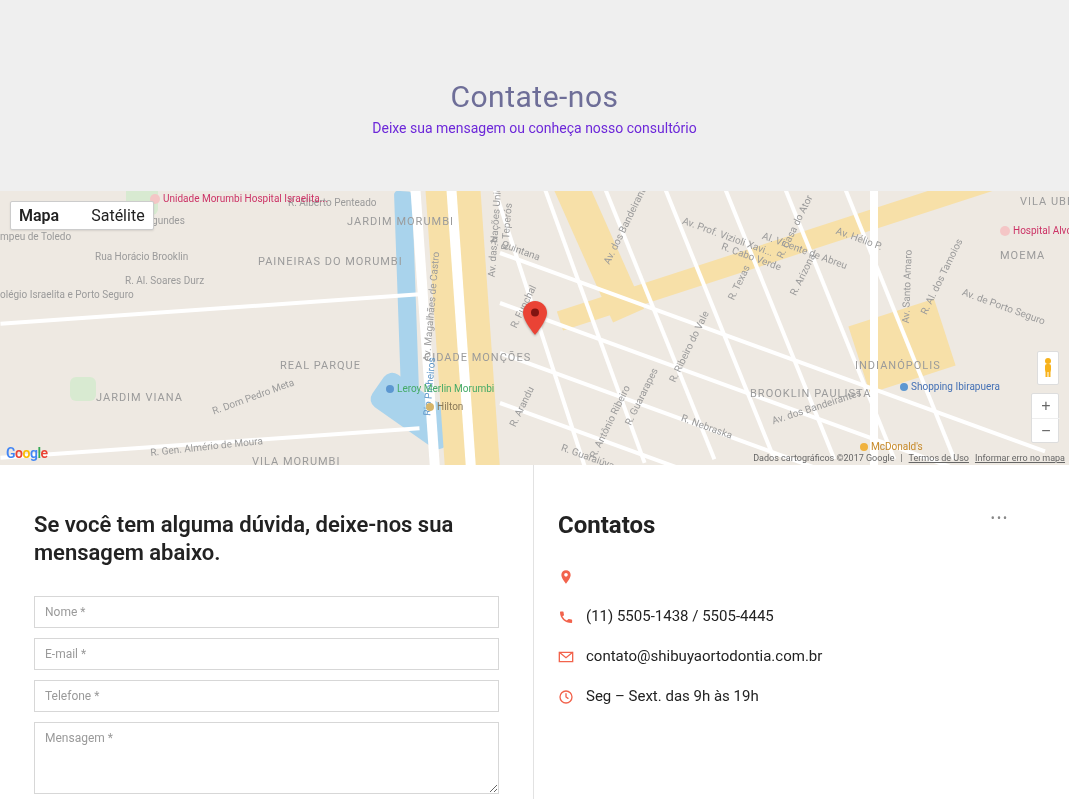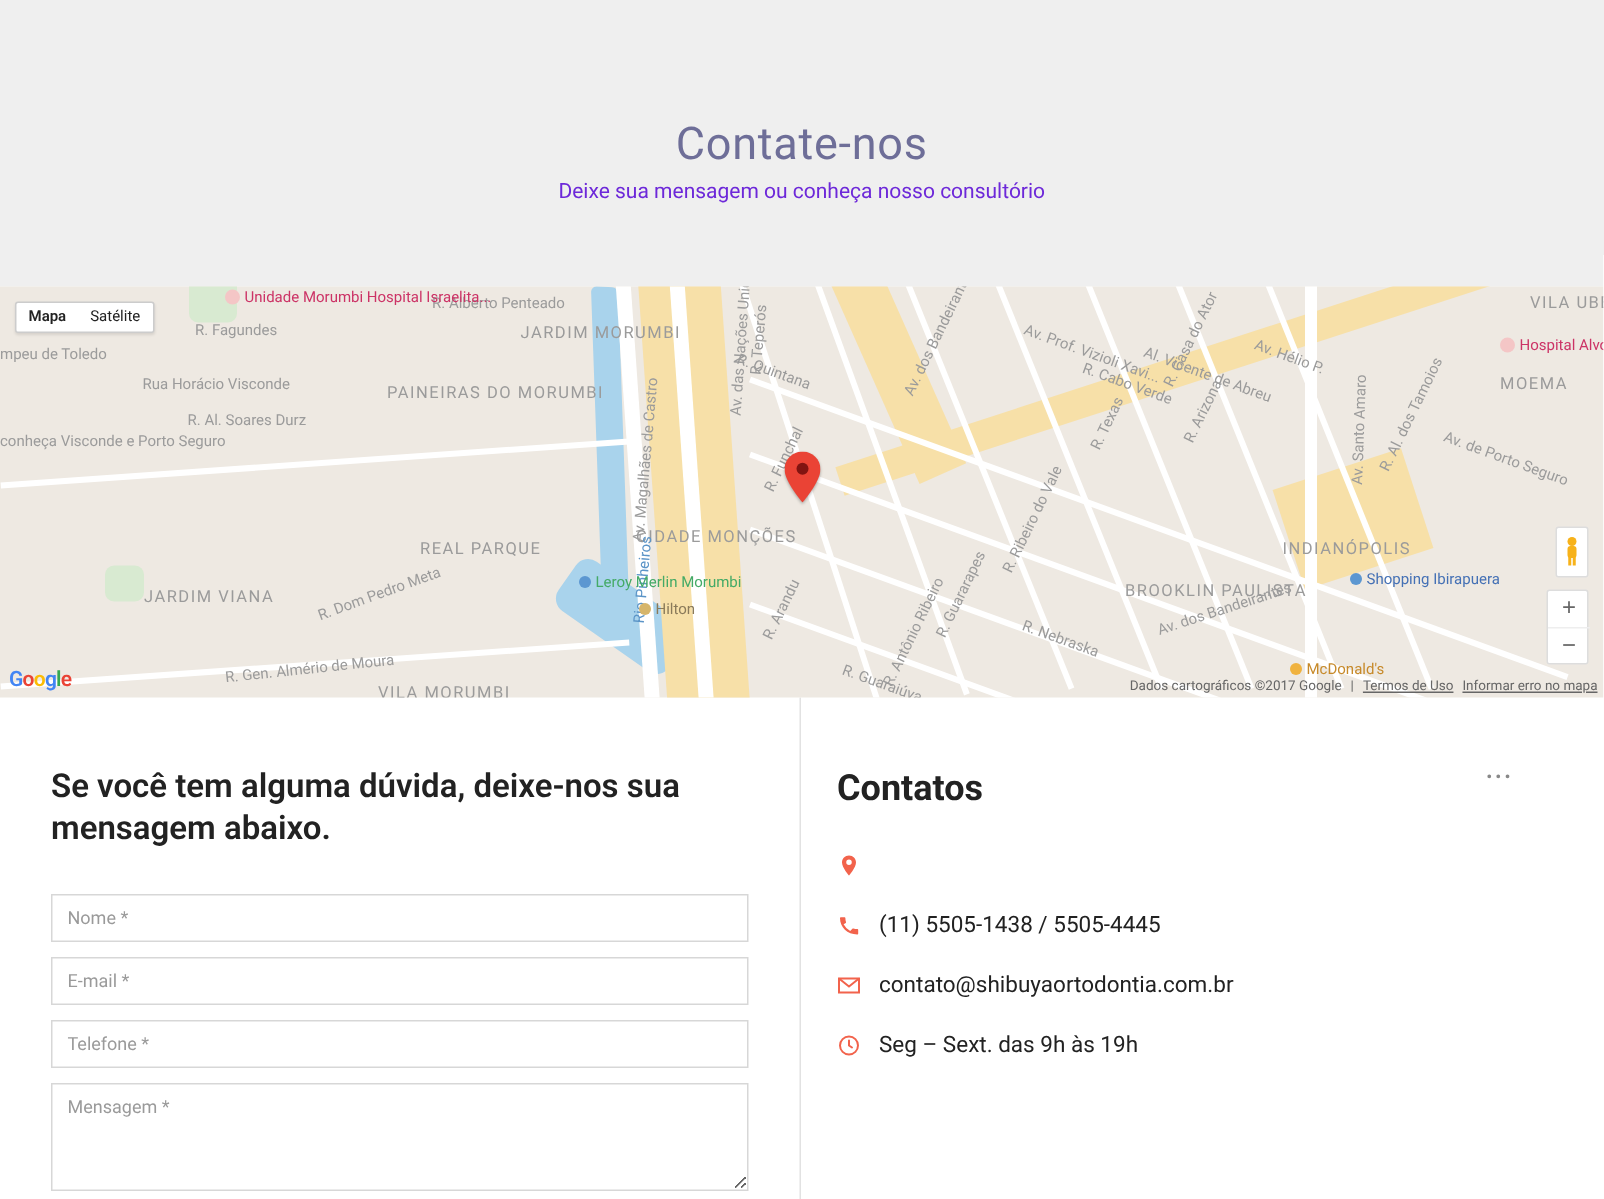--- a/index.html
+++ b/index.html
@@ -14,21 +14,21 @@
   .roadname { position: absolute; color: #9b9b9b; font-size: 10px; white-space: nowrap; }
   .park { position: absolute; background: #d8ead1; border-radius: 6px; }
   .corridor { position: absolute; background: #f7e0a8; }
   .neighborhood { position: absolute; color: #9b9b9b; font-size: 11px; letter-spacing: 1px; white-space: nowrap; }
   .water { position: absolute; background: #a9d3ec; }
   .poi { position: absolute; font-size: 10px; color: #8a7a5a; white-space: nowrap; }
   .poi-dot { display: inline-block; width: 8px; height: 8px; background:#5c97d1; border-radius:50%; margin-right:3px; vertical-align:middle;}
   .hospmark { position:absolute; color:#c36; font-size:10px; white-space:nowrap;}
   .hospdot { display:inline-block; width:10px; height:10px; background:#f4c6c6; border-radius:50%; margin-right:3px; vertical-align:middle;}
 
-  .map-type { position: absolute; top: 10px; left: 10px; background: #fff; border: 1px solid #ccc; border-radius: 2px; font-size: 10px; display: flex; box-shadow: 0 1px 2px rgba(0,0,0,.1); }
+  .map-type { position: absolute; top: 10px; left: 10px; background: #fff; border: 1px solid #ccc; border-radius: 2px; font-size: 16px; display: flex; box-shadow: 0 1px 2px rgba(0,0,0,.1); gap: 16px; }
   .map-type div { padding: 4px 8px; cursor: pointer; }
   .map-type .active { font-weight: 600; }
 
   .map-controls { position: absolute; right: 10px; bottom: 22px; display: flex; flex-direction: column; gap: 8px; align-items: flex-end; }
   .pegman { width: 22px; height: 34px; background: #fff; border: 1px solid #ddd; border-radius: 2px; display:flex; align-items:center; justify-content:center; cursor:pointer; }
   .pegman svg { width: 14px; height: 22px; }
   .zoom { background: #fff; border: 1px solid #ddd; border-radius: 2px; width: 28px; display:flex; flex-direction:column; }
   .zoom button { background: none; border: none; width: 28px; height: 24px; font-size: 16px; color:#666; cursor:pointer; }
   .zoom button + button { border-top: 1px solid #eee; }
 
@@ -112,21 +112,21 @@
 UBERABINHA</div>
     <div class="neighborhood" style="left:1000px; top:58px;">MOEMA</div>
     <div class="neighborhood" style="left:855px; top:168px;">INDIANÓPOLIS</div>
     <div class="neighborhood" style="left:252px; top:264px;">VILA MORUMBI</div>
 
     <div class="roadname" style="left:444px; top:30px; transform: rotate(-86deg);">Av. das Nações Unidas</div>
     <div class="roadname" style="left:580px; top:25px; transform: rotate(-64deg);">Av. dos Bandeirantes</div>
     <div class="roadname" style="left:770px; top:210px; transform: rotate(-18deg);">Av. dos Bandeirantes</div>
     <div class="roadname" style="left:376px; top:110px; transform: rotate(-85deg);">Av. Magalhães de Castro</div>
     <div class="roadname" style="left:260px; top:6px;padding-left:28px;">R. Alberto Penteado</div>
-    <div class="roadname" style="left:95px; top:60px;">Rua Horácio Visconde</div>
+    <div class="roadname" style="left:95px; top:60px;">Rua Horácio Brooklin</div>
     <div class="roadname" style="left:125px; top:84px;">R. Al. Soares Durz</div>
     <div class="roadname" style="left:490px; top:52px; transform:rotate(20deg);">R. Quintana</div>
     <div class="roadname" style="left:720px; top:86px; transform:rotate(-64deg);">R. Texas</div>
     <div class="roadname" style="left:500px; top:110px; transform:rotate(-64deg);">R. Funchal</div>
     <div class="roadname" style="left:483px; top:30px; transform:rotate(-85deg);">R. Teperós</div>
     <div class="roadname" style="left:835px; top:42px; transform:rotate(20deg);">Av. Hélio P.</div>
     <div class="roadname" style="left:650px; top:150px; transform:rotate(-64deg);">R. Ribeiro do Vale</div>
     <div class="roadname" style="left:500px; top:210px; transform:rotate(-64deg);">R. Arandu</div>
     <div class="roadname" style="left:610px; top:200px; transform:rotate(-64deg);">R. Guararapes</div>
     <div class="roadname" style="left:870px; top:90px; transform:rotate(-88deg);">Av. Santo Amaro</div>
@@ -146,21 +146,21 @@
     <div class="roadname" style="left:900px; top:80px; transform:rotate(-64deg);">R. Al. dos Tamoios</div>
 
     <div class="hospmark" style="left:150px; top:2px;"><span class="hospdot"></span><span>Unidade Morumbi
 Hospital Israelita...</span></div>
     <div class="hospmark" style="left:1000px; top:34px;"><span class="hospdot"></span><span>Hospital Alvorada...</span></div>
     <div class="poi" style="left:386px; top:192px; color:#4a6;"><span class="poi-dot"></span><span>Leroy Merlin Morumbi</span></div>
     <div class="poi" style="left:426px; top:210px;"><span class="poi-dot" style="background:#d6b56a;"></span><span>Hilton</span></div>
     <div class="poi" style="left:860px; top:250px; color:#c78a2a;"><span class="poi-dot" style="background:#f0b23e;"></span><span>McDonald's</span></div>
     <div class="poi" style="left:900px; top:190px; color:#4571b5;"><span class="poi-dot"></span><span>Shopping Ibirapuera</span></div>
     <div class="roadname" style="left:0px; top:40px;">mpeu de Toledo</div>
-    <div class="roadname" style="left:0px; top:98px;">conheça Visconde
+    <div class="roadname" style="left:0px; top:98px;">olégio Israelita
 e Porto Seguro</div>
   </div>
 
   <div class="pin">
     <svg viewBox="0 0 24 34">
         <path fill="#ea4335" d="M12 0C5.4 0 0 5.3 0 11.8 0 20 12 34 12 34s12-14 12-22.2C24 5.3 18.6 0 12 0z"></path>
         <circle cx="12" cy="11.5" r="4" fill="#811411"></circle>
       </svg>
   </div>
 

